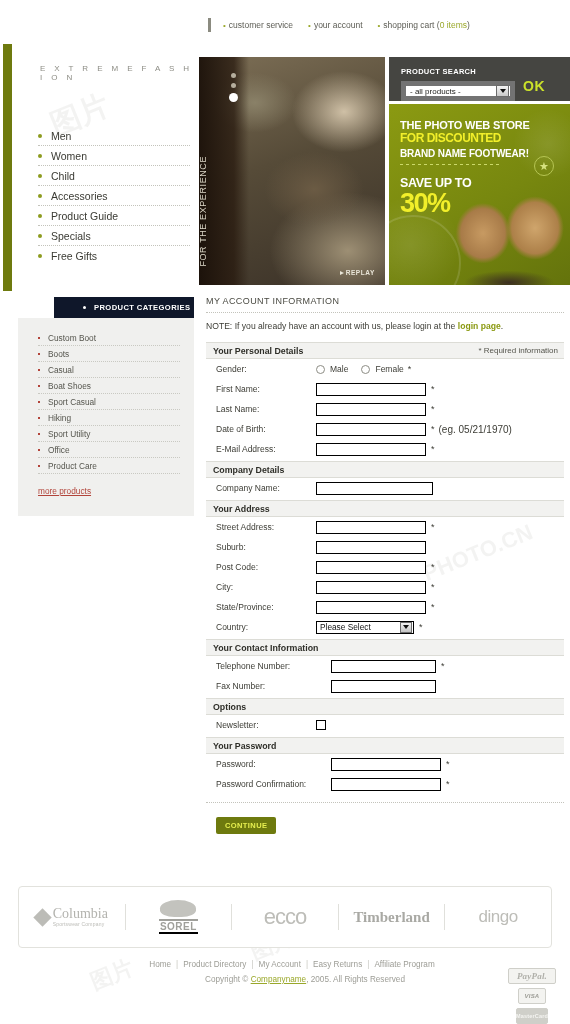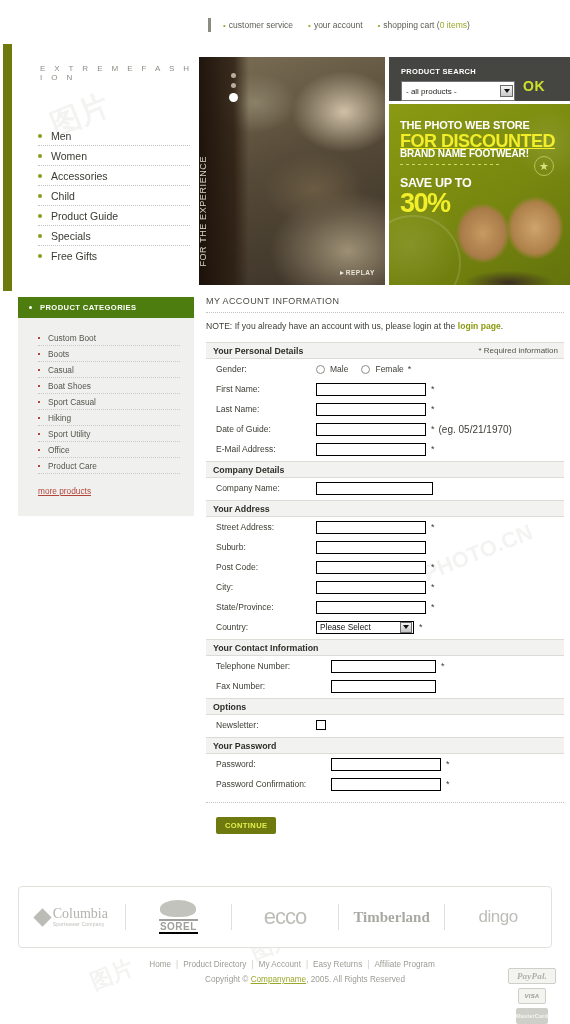--- a/index.html
+++ b/index.html
@@ -61,23 +61,23 @@
     width: 4px; height: 4px; border-radius: 50%;
     background: #8d9b1f; margin-right: 9px; flex: none;
   }
   .mainnav .lbl { color: #3a3a33; text-decoration: none; }
 
   
   .catpanel {
     position: absolute; left: 18px; top: 297px; width: 176px;
   }
   .cathead {
-    background: #4d7c0f; height: 21px; display: flex; align-items: center;
-    padding-left: 11px; color: #ffffff; font-size: 7.6px;
-    font-weight: bold; letter-spacing: 0.4px;
+    background: #0f172a; height: 21px; display: flex; align-items: center;
+    padding-left: 29px; color: #ffffff; font-size: 7.6px;
+    font-weight: bold; letter-spacing: 0.4px; margin-left: 36px;
   }
   .cathead .cdot {
     width: 3px; height: 3px; border-radius: 50%;
     background: #fff; margin-right: 8px; flex: none;
   }
   .catbody {
     background: #f0f0ee; padding: 12px 14px 18px 20px;
     min-height: 190px;
   }
   .catbody .crow {
@@ -138,21 +138,21 @@
   .searchbox {
     position: absolute; left: 389px; top: 57px; width: 181px; height: 44px;
     background: #454541;
   }
   .searchbox .slabel {
     position:absolute; left:12px; top:10px;
     color: #ffffff; font-size: 7.5px; font-weight: bold; letter-spacing:0.3px;
   }
   .searchbox .selwrap {
     position:absolute; left:12px; top:24px; width: 114px; height: 20px;
-    background: #ffffff; border: 1px solid #737373;
+    background: #ffffff; border: 5px solid #737373;
     display:flex; align-items:center;
   }
   .searchbox .selwrap .sval {
     flex:1; font-size: 8px; color:#1d1d1a; padding-left: 4px; white-space:nowrap;
   }
   .searchbox .selwrap .arrow {
     width: 13px; height: 12px; margin-right:1px;
     background: linear-gradient(#f4f4f4,#c9c9c9);
     border:1px solid #6b6b6b;
     display:flex; align-items:center; justify-content:center;
@@ -175,21 +175,21 @@
       radial-gradient(circle 70px at 12% 78%, rgba(255,255,255,.10) 0%, transparent 70%),
       radial-gradient(circle 50px at 88% 22%, rgba(255,255,255,.10) 0%, transparent 70%),
       linear-gradient(150deg, #8b9a12 0%, #77870f 55%, #64730c 100%);
   }
   .promo .t1 {
     position:absolute; left:11px; top:15px;
     color:#ffffff; font-size:11px; font-weight:bold; letter-spacing:-0.2px;
   }
   .promo .t2 {
     position:absolute; left:11px; top:27px;
-    color:#f2ef2a; font-size:18px; font-weight:bold; letter-spacing:-0.5px;text-decoration:underline;
+    color:#f2ef2a; font-size:12px; font-weight:bold; letter-spacing:-0.5px;
   }
   .promo .t3 {
     position:absolute; left:11px; top:44px;
     color:#ffffff; font-size:10px; font-weight:bold; letter-spacing:-0.2px;
   }
   .promo .dline {
     position:absolute; left:11px; top:60px; width:100px; height:1px;
     background: repeating-linear-gradient(90deg,#cbd96a 0 3px, transparent 3px 6px);
   }
   .promo .t4 {
@@ -382,25 +382,25 @@
     <div class="item">
       <span class="dot"></span>
       <a class="lbl" href="#">Men</a>
     </div>
     <div class="item">
       <span class="dot"></span>
       <a class="lbl" href="#">Women</a>
     </div>
     <div class="item">
       <span class="dot"></span>
-      <a class="lbl" href="#">Accessories</a>
+      <a class="lbl" href="#">Child</a>
     </div>
     <div class="item">
       <span class="dot"></span>
-      <a class="lbl" href="#">Child</a>
+      <a class="lbl" href="#">Accessories</a>
     </div>
     <div class="item">
       <span class="dot"></span>
       <a class="lbl" href="#">Product Guide</a>
     </div>
     <div class="item">
       <span class="dot"></span>
       <a class="lbl" href="#">Specials</a>
     </div>
     <div class="item">
@@ -527,21 +527,21 @@
 
     <div class="frow">
       <span class="flabel">Last Name:</span>
       <span class="fctl">
         <span class="tbox w110"></span>
         <span class="star-req">*</span>
       </span>
     </div>
 
     <div class="frow">
-      <span class="flabel">Date of Guide:</span>
+      <span class="flabel">Date of Birth:</span>
       <span class="fctl">
         <span class="tbox w110"></span>
         <span class="star-req">*</span>
         <span class="hint">(eg. 05/21/1970)</span>
       </span>
     </div>
 
     <div class="frow">
       <span class="flabel">E-Mail Address:</span>
       <span class="fctl">

